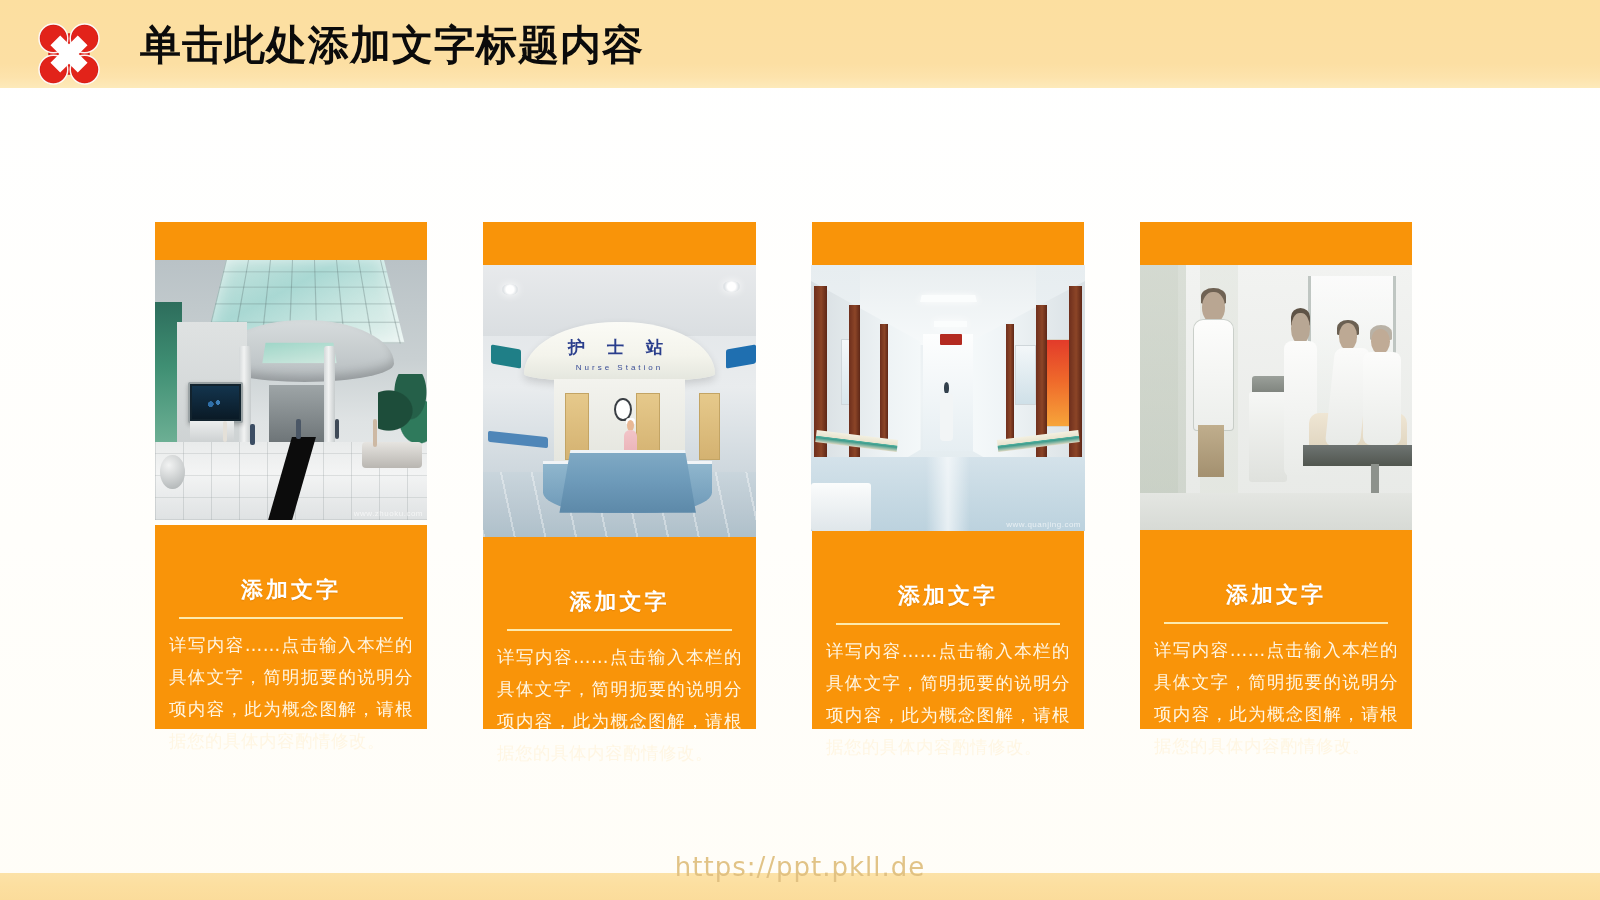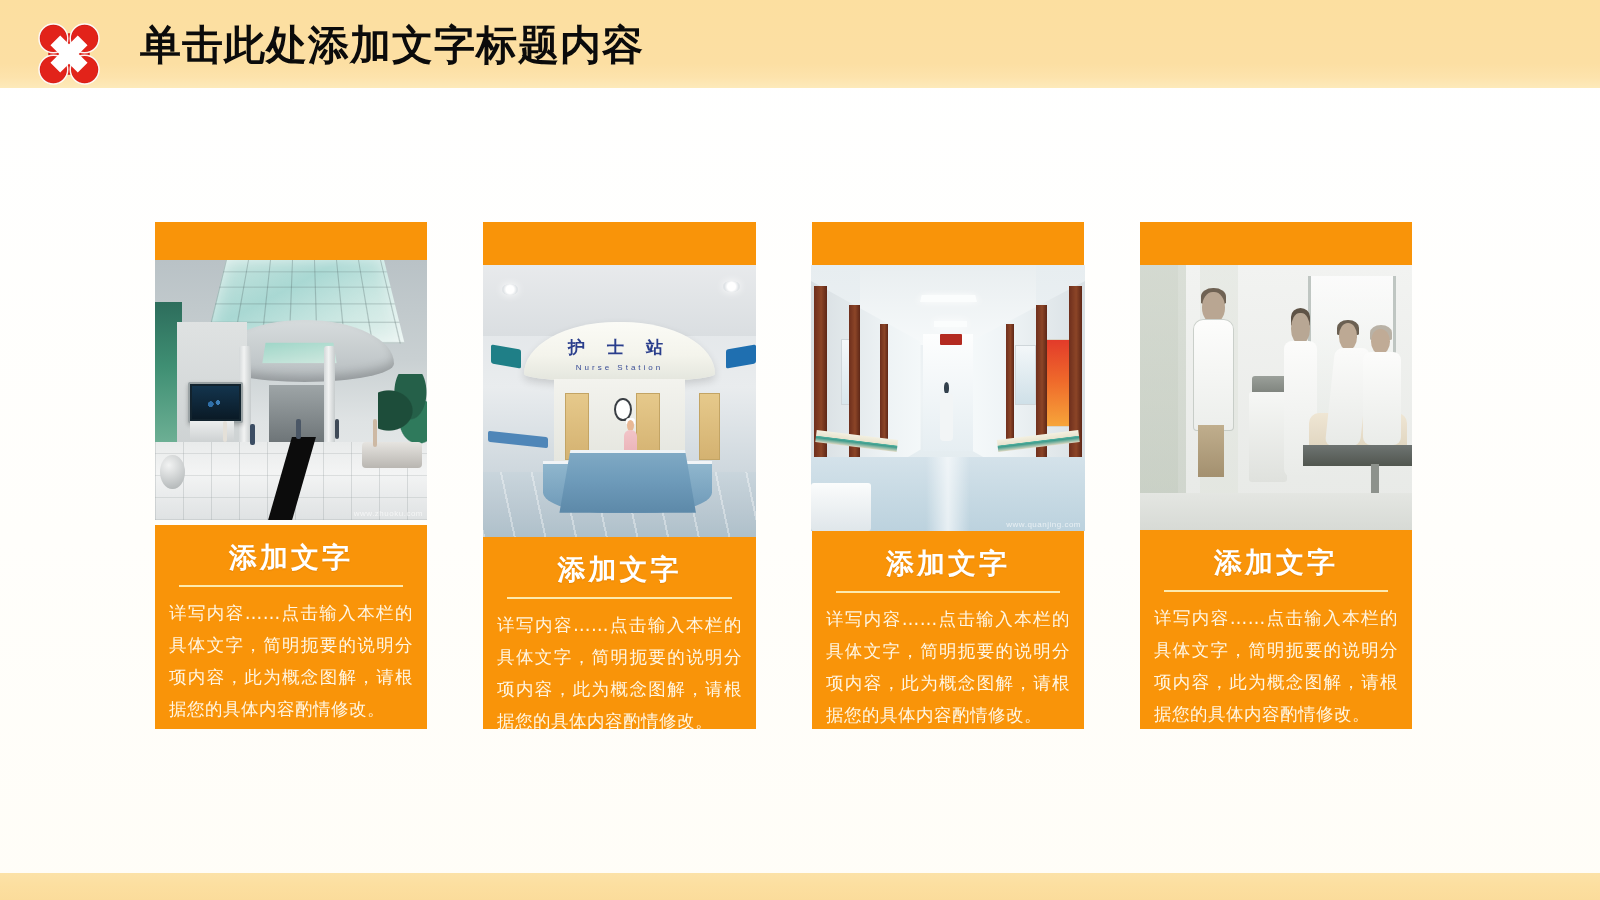--- a/index.html
+++ b/index.html
@@ -80,25 +80,26 @@
     left: 0;
     width: 100%;
     background: #f99409;
     box-sizing: border-box;
     padding: 12px 14px 16px 14px;
   }
   .card .panel-heading {
     text-align: center;
     color: #ffffff;
     font-weight: 700;
-    font-size: 28px;
+    font-size: 22px;
     line-height: 42px;
     letter-spacing: 3px;
     font-family: "DejaVu Sans", "Liberation Sans", sans-serif;
     text-shadow: 0 1px 1px rgba(170,90,0,.25);
+    margin-top: 32px;
   }
   .card .divider {
     height: 2px;
     margin: 6px 10px 10px 10px;
     background: #fdeaae;
   }
   .card .panel-body {
     color: #fff6e3;
     font-size: 17.5px;
     line-height: 32px;
@@ -639,14 +640,15 @@
       </div>
     </div>
     <div class="panel" style="top:308px; height:199px;">
       <div class="panel-heading">添加文字</div>
       <div class="divider"></div>
       <div class="panel-body">详写内容……点击输入本栏的具体文字，简明扼要的说明分项内容，此为概念图解，请根据您的具体内容酌情修改。</div>
     </div>
   </div>
 
   <div class="footer-band"></div>
+  <div class="footer-url">https://ppt.pkll.de</div>
 
 </div>
 
 </body></html>

